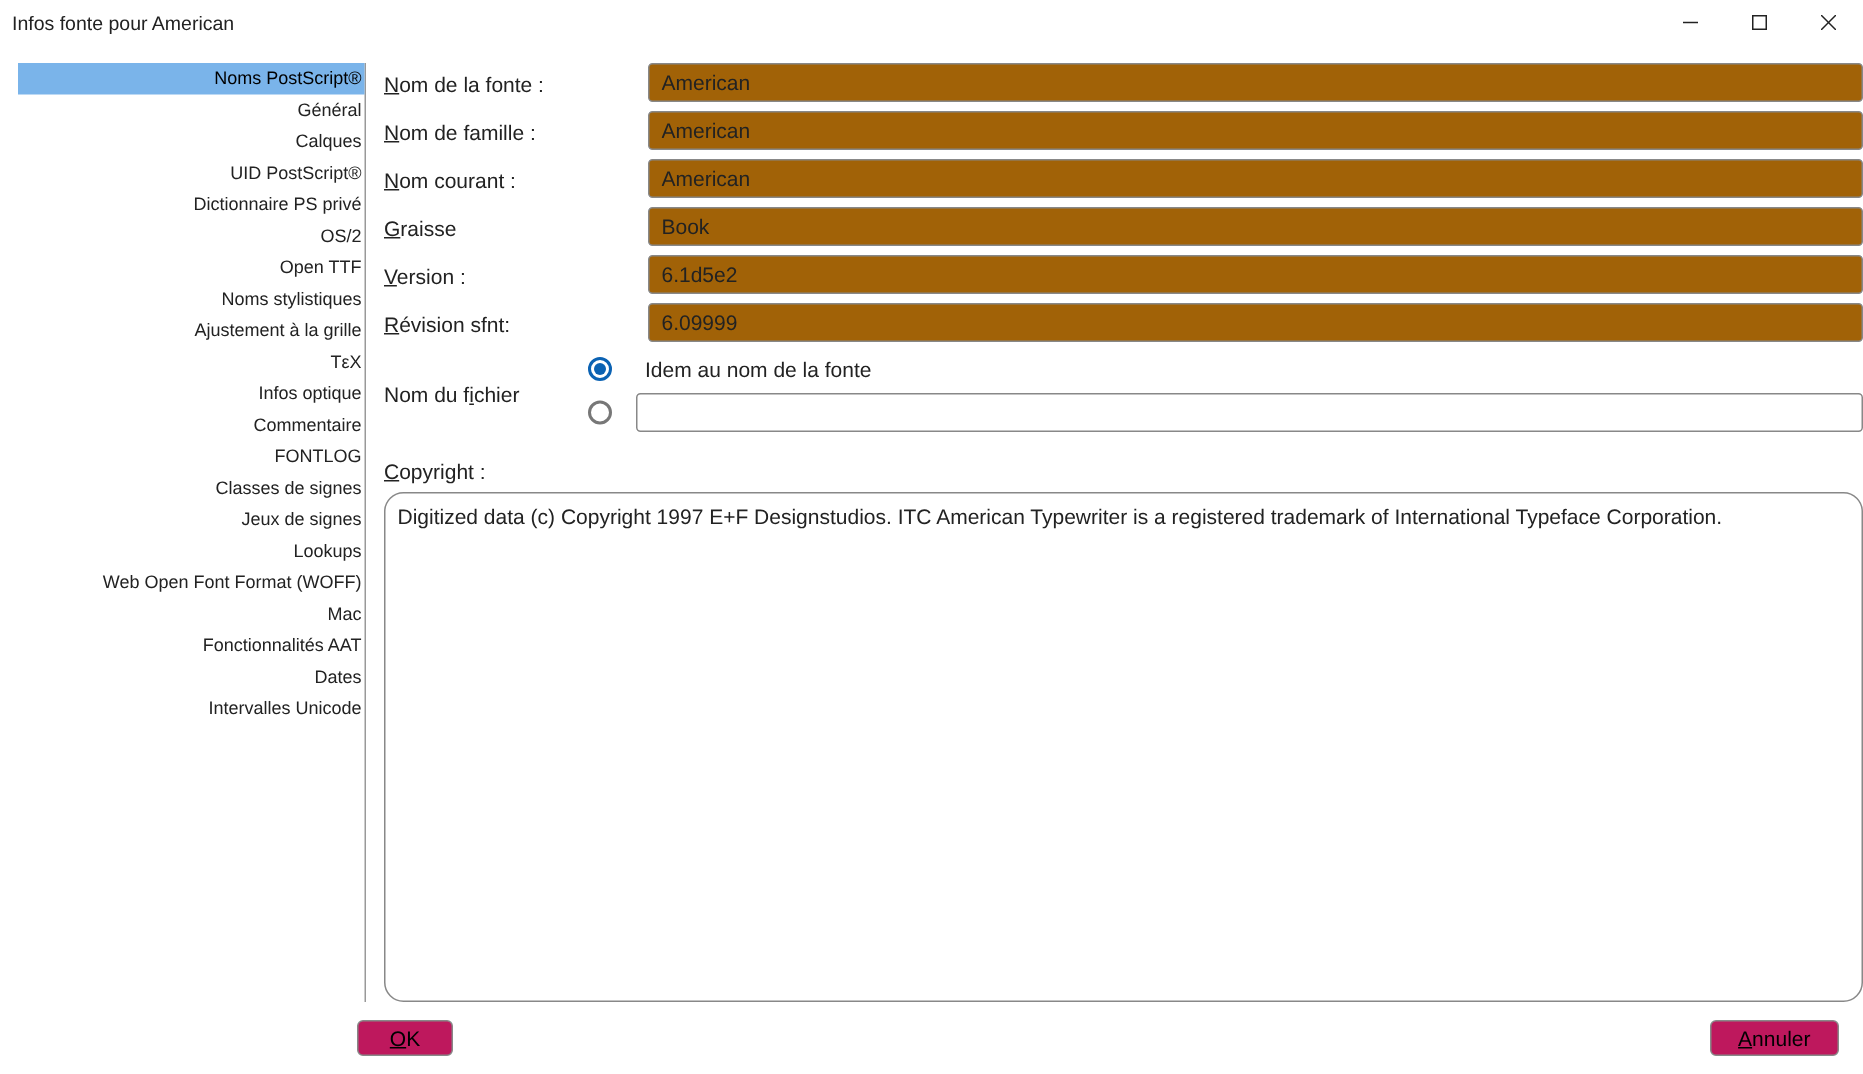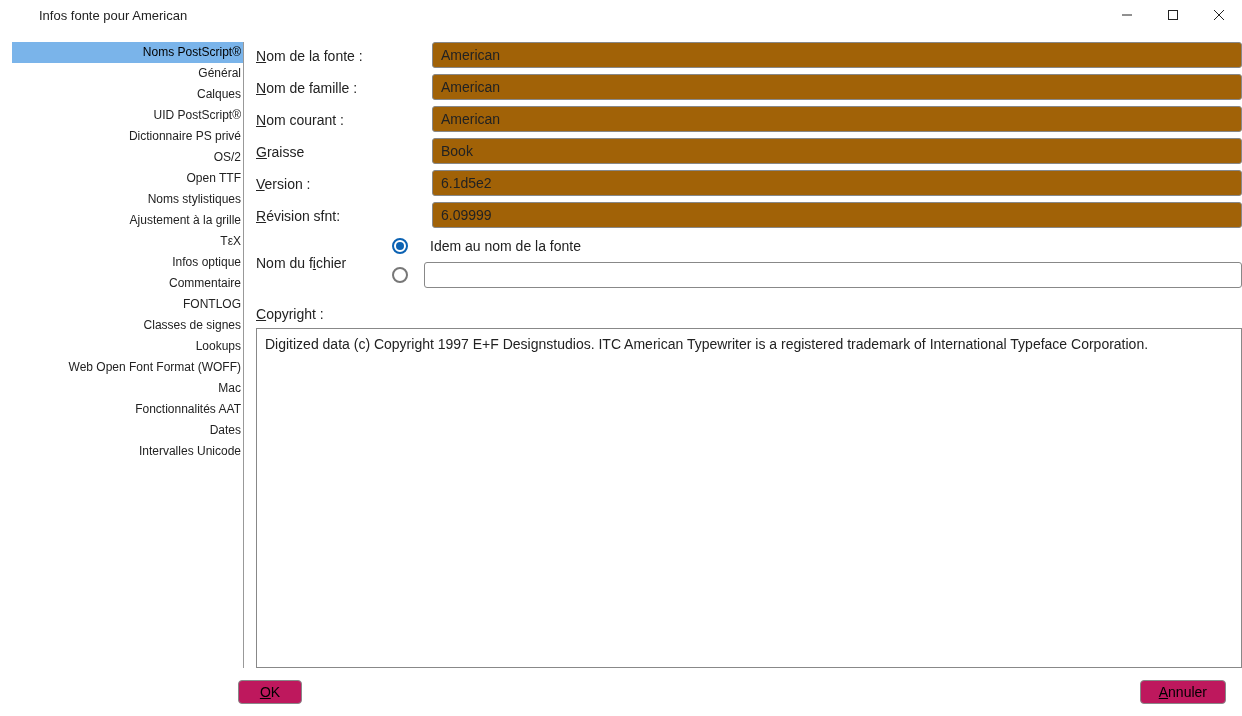--- a/index.html
+++ b/index.html
@@ -10,21 +10,20 @@
     color: #222;
     background: #fff;
     width: 1242px; height: 716px;
     overflow: hidden;
   }
   .titlebar {
     display: flex; align-items: center; justify-content: space-between;
     height: 30px;
     padding: 0 0 0 8px;
     background: #fff;
-    margin-left: 31px;
   }
   .titlebar .title { font-size: 13px; color: #222; }
   .win-controls { display: flex; }
   .win-btn {
     width: 46px; height: 30px;
     display: flex; align-items: center; justify-content: center;
     color: #333;
   }
   .win-btn svg { display: block; }
 
@@ -116,21 +115,21 @@
     border-radius: 3px;
     padding: 2px 8px;
     font-family: inherit; font-size:14px;
     background:#fff;
   }
 
   .copyright-label { margin-top:4px; margin-bottom:4px; }
   .copyright-box {
     flex: 1;
     border: 1px solid #888;
-    border-radius: 0;
+    border-radius: 13px;
     padding: 6px 8px;
     font-size: 14px;
     line-height: 19px;
     background:#fff;
     overflow:auto;
     width: calc(100% - 0px);
     resize: none;
     font-family: inherit;
     color:#222;
   }
@@ -191,20 +190,21 @@
       <div class="side-item">Dictionnaire PS privé</div>
       <div class="side-item">OS/2</div>
       <div class="side-item">Open TTF</div>
       <div class="side-item">Noms stylistiques</div>
       <div class="side-item">Ajustement à la grille</div>
       <div class="side-item">TεX</div>
       <div class="side-item">Infos optique</div>
       <div class="side-item">Commentaire</div>
       <div class="side-item">FONTLOG</div>
       <div class="side-item">Classes de signes</div>
+      <div class="side-item">Jeux de signes</div>
       <div class="side-item">Lookups</div>
       <div class="side-item">Web Open Font Format (WOFF)</div>
       <div class="side-item">Mac</div>
       <div class="side-item">Fonctionnalités AAT</div>
       <div class="side-item">Dates</div>
       <div class="side-item">Intervalles Unicode</div>
     </div>
 
   <div class="form-area">
 

